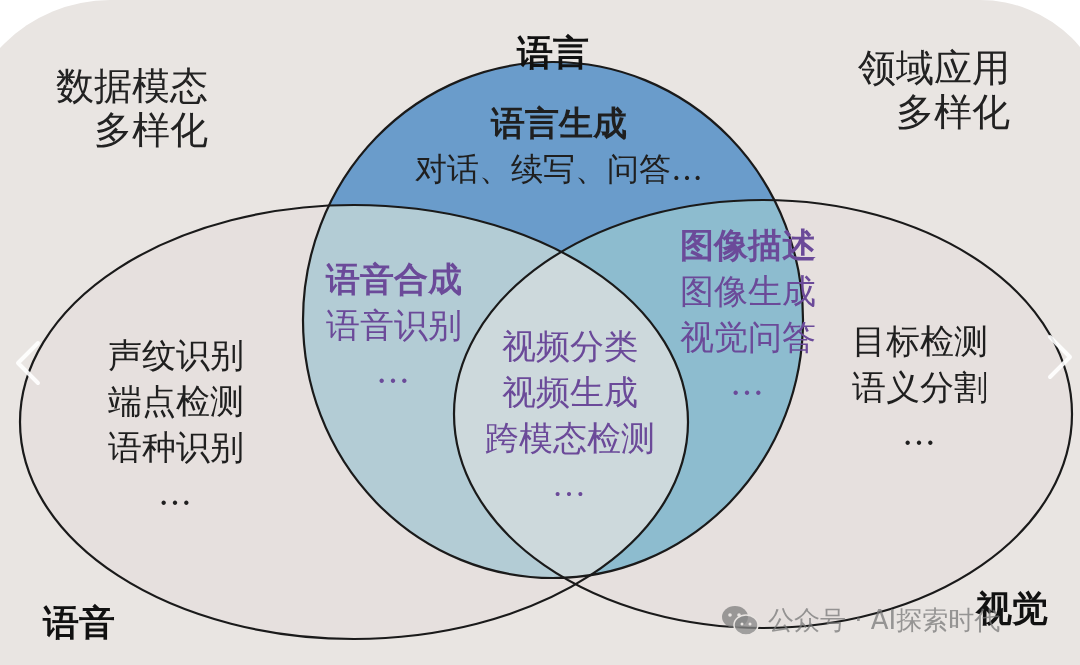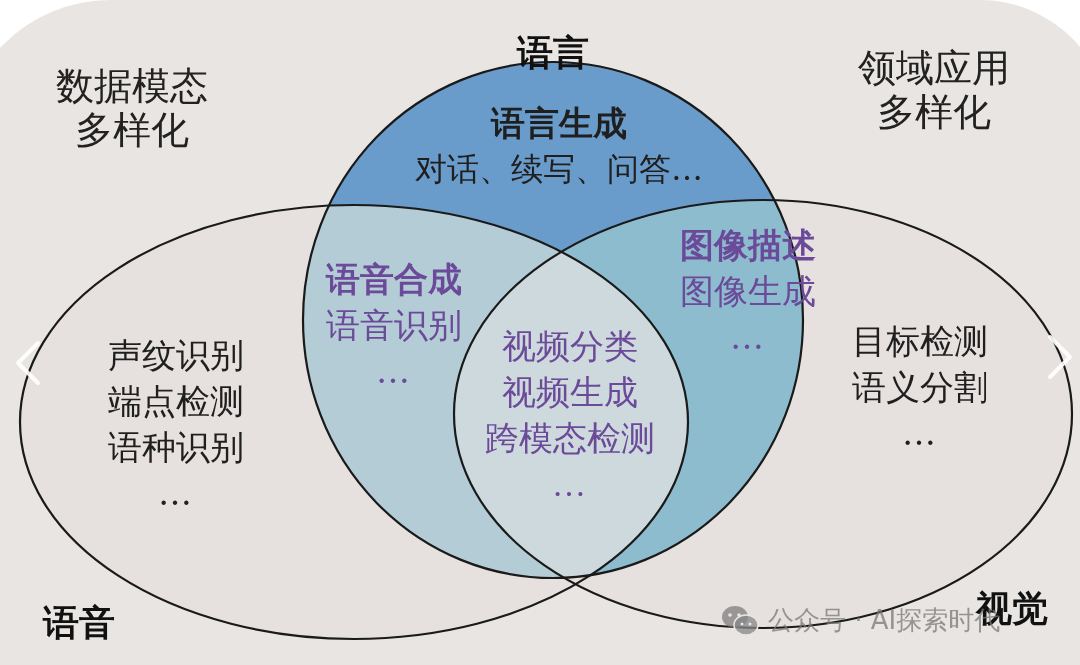--- a/index.html
+++ b/index.html
@@ -3,21 +3,21 @@
 <meta charset="utf-8">
 <style>
   html, body { margin: 0; padding: 0; background: #ffffff; }
   body { width: 1080px; height: 665px; position: relative; overflow: hidden;
          font-family: "DejaVu Serif", "Liberation Serif", serif; }
   .stage { position: absolute; left: 0; top: 0; width: 1080px; height: 665px; }
   .bg { position: absolute; left: -40px; top: 0; width: 1150px; height: 665px;
         background: #e9e5e2; border-radius: 150px 130px 0 0; }
   svg.venn { position: absolute; left: 0; top: 0; }
   .lbl { position: absolute; white-space: nowrap; line-height: 1; color: #1d1d1d; }
-  .corner { font-size: 38px; text-align: center; line-height: 44px; color: #222; }
+  .corner { font-size: 38px; text-align: right; line-height: 44px; color: #222; }
   .set-title { font-size: 36px; font-weight: bold; color: #111; }
   .blk { position: absolute; text-align: center; white-space: nowrap; }
   .blk .line { display: block; font-size: 34px; line-height: 46px; }
   .blk .head { font-weight: bold; }
   .dark .line { color: #1f1f1f; }
   .purple .line { color: #6b4a99; }
   .dots { letter-spacing: 2px; }
   .nav { position: absolute; width: 24px; height: 24px; }
   .nav svg { display: block; }
   .wm { position: absolute; left: 720px; top: 603px; display: flex; align-items: center;
@@ -86,20 +86,21 @@
 
   <div class="blk purple" style="left:314px; top:256px; width:160px;">
     <span class="line head">语音合成</span>
     <span class="line">语音识别</span>
     <span class="line dots">…</span>
   </div>
 
   <div class="blk purple" style="left:666px; top:222px; width:164px;">
     <span class="line head">图像描述</span>
     <span class="line">图像生成</span>
+    <span class="line">视觉问答</span>
     <span class="line dots">…</span>
   </div>
 
   <div class="blk purple" style="left:470px; top:324px; width:200px;font-family:Liberation Serif, serif;">
     <span class="line">视频分类</span>
     <span class="line">视频生成</span>
     <span class="line">跨模态检测</span>
     <span class="line dots">…</span>
   </div>
 

